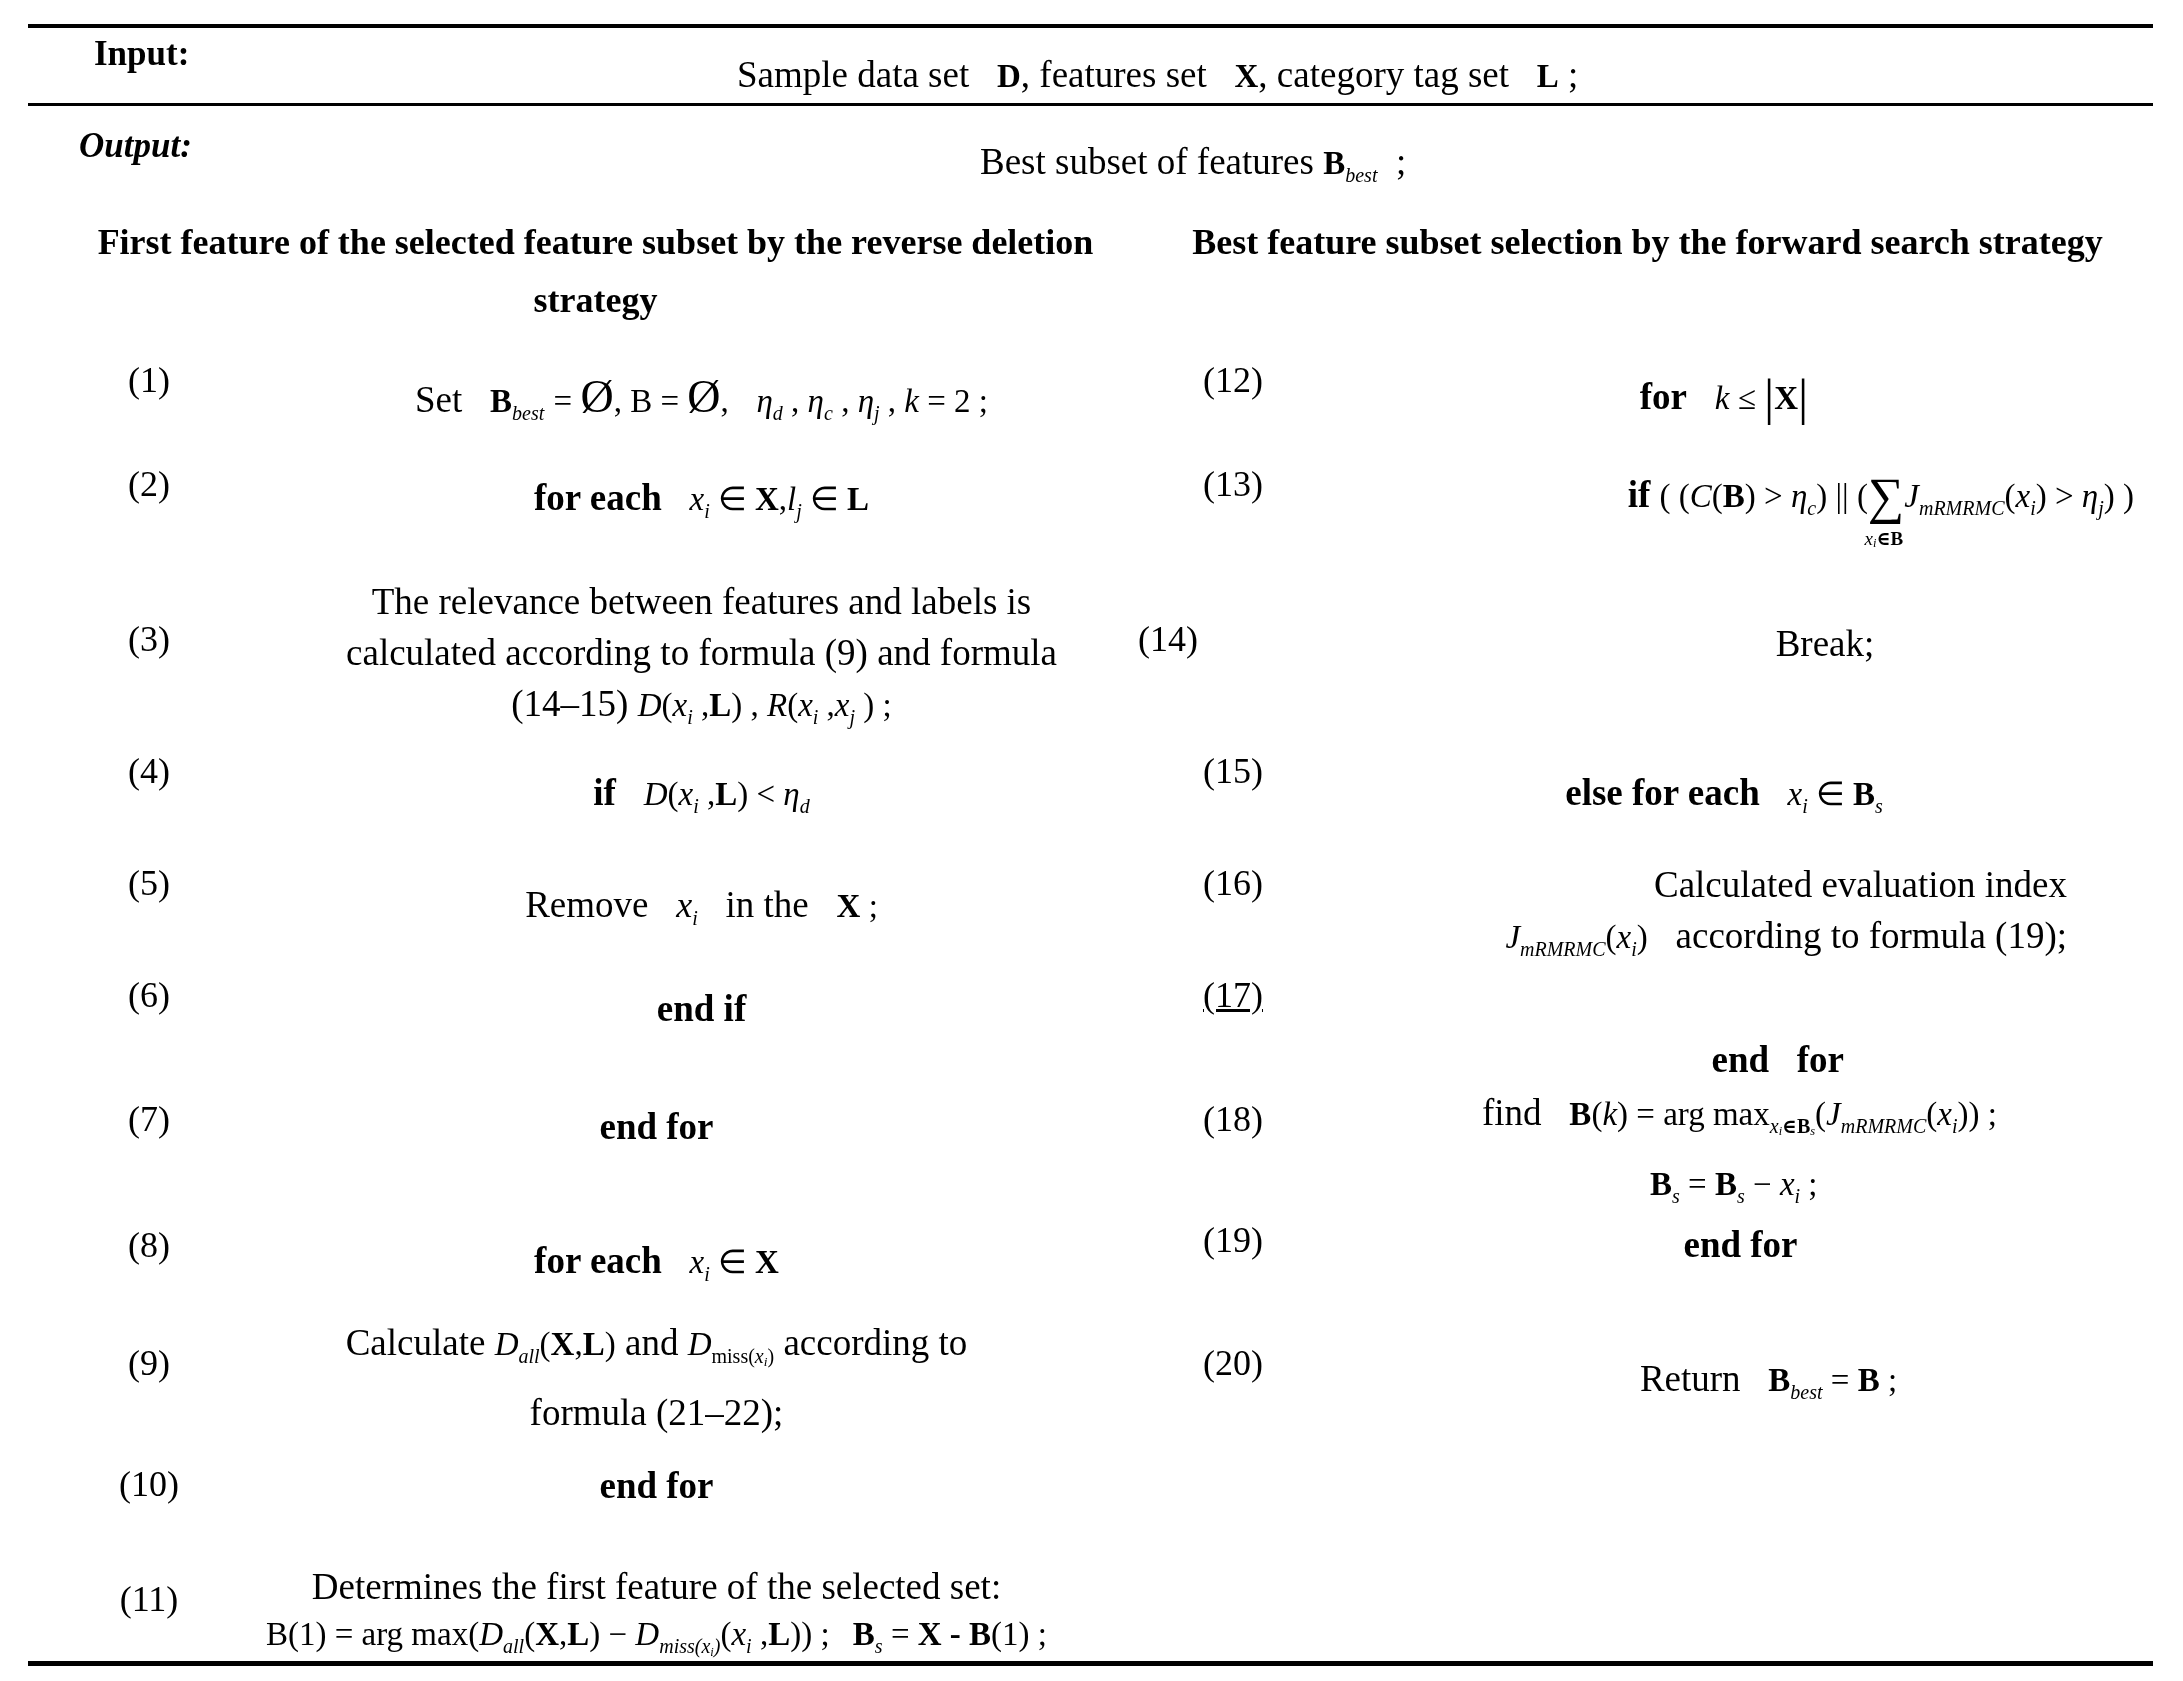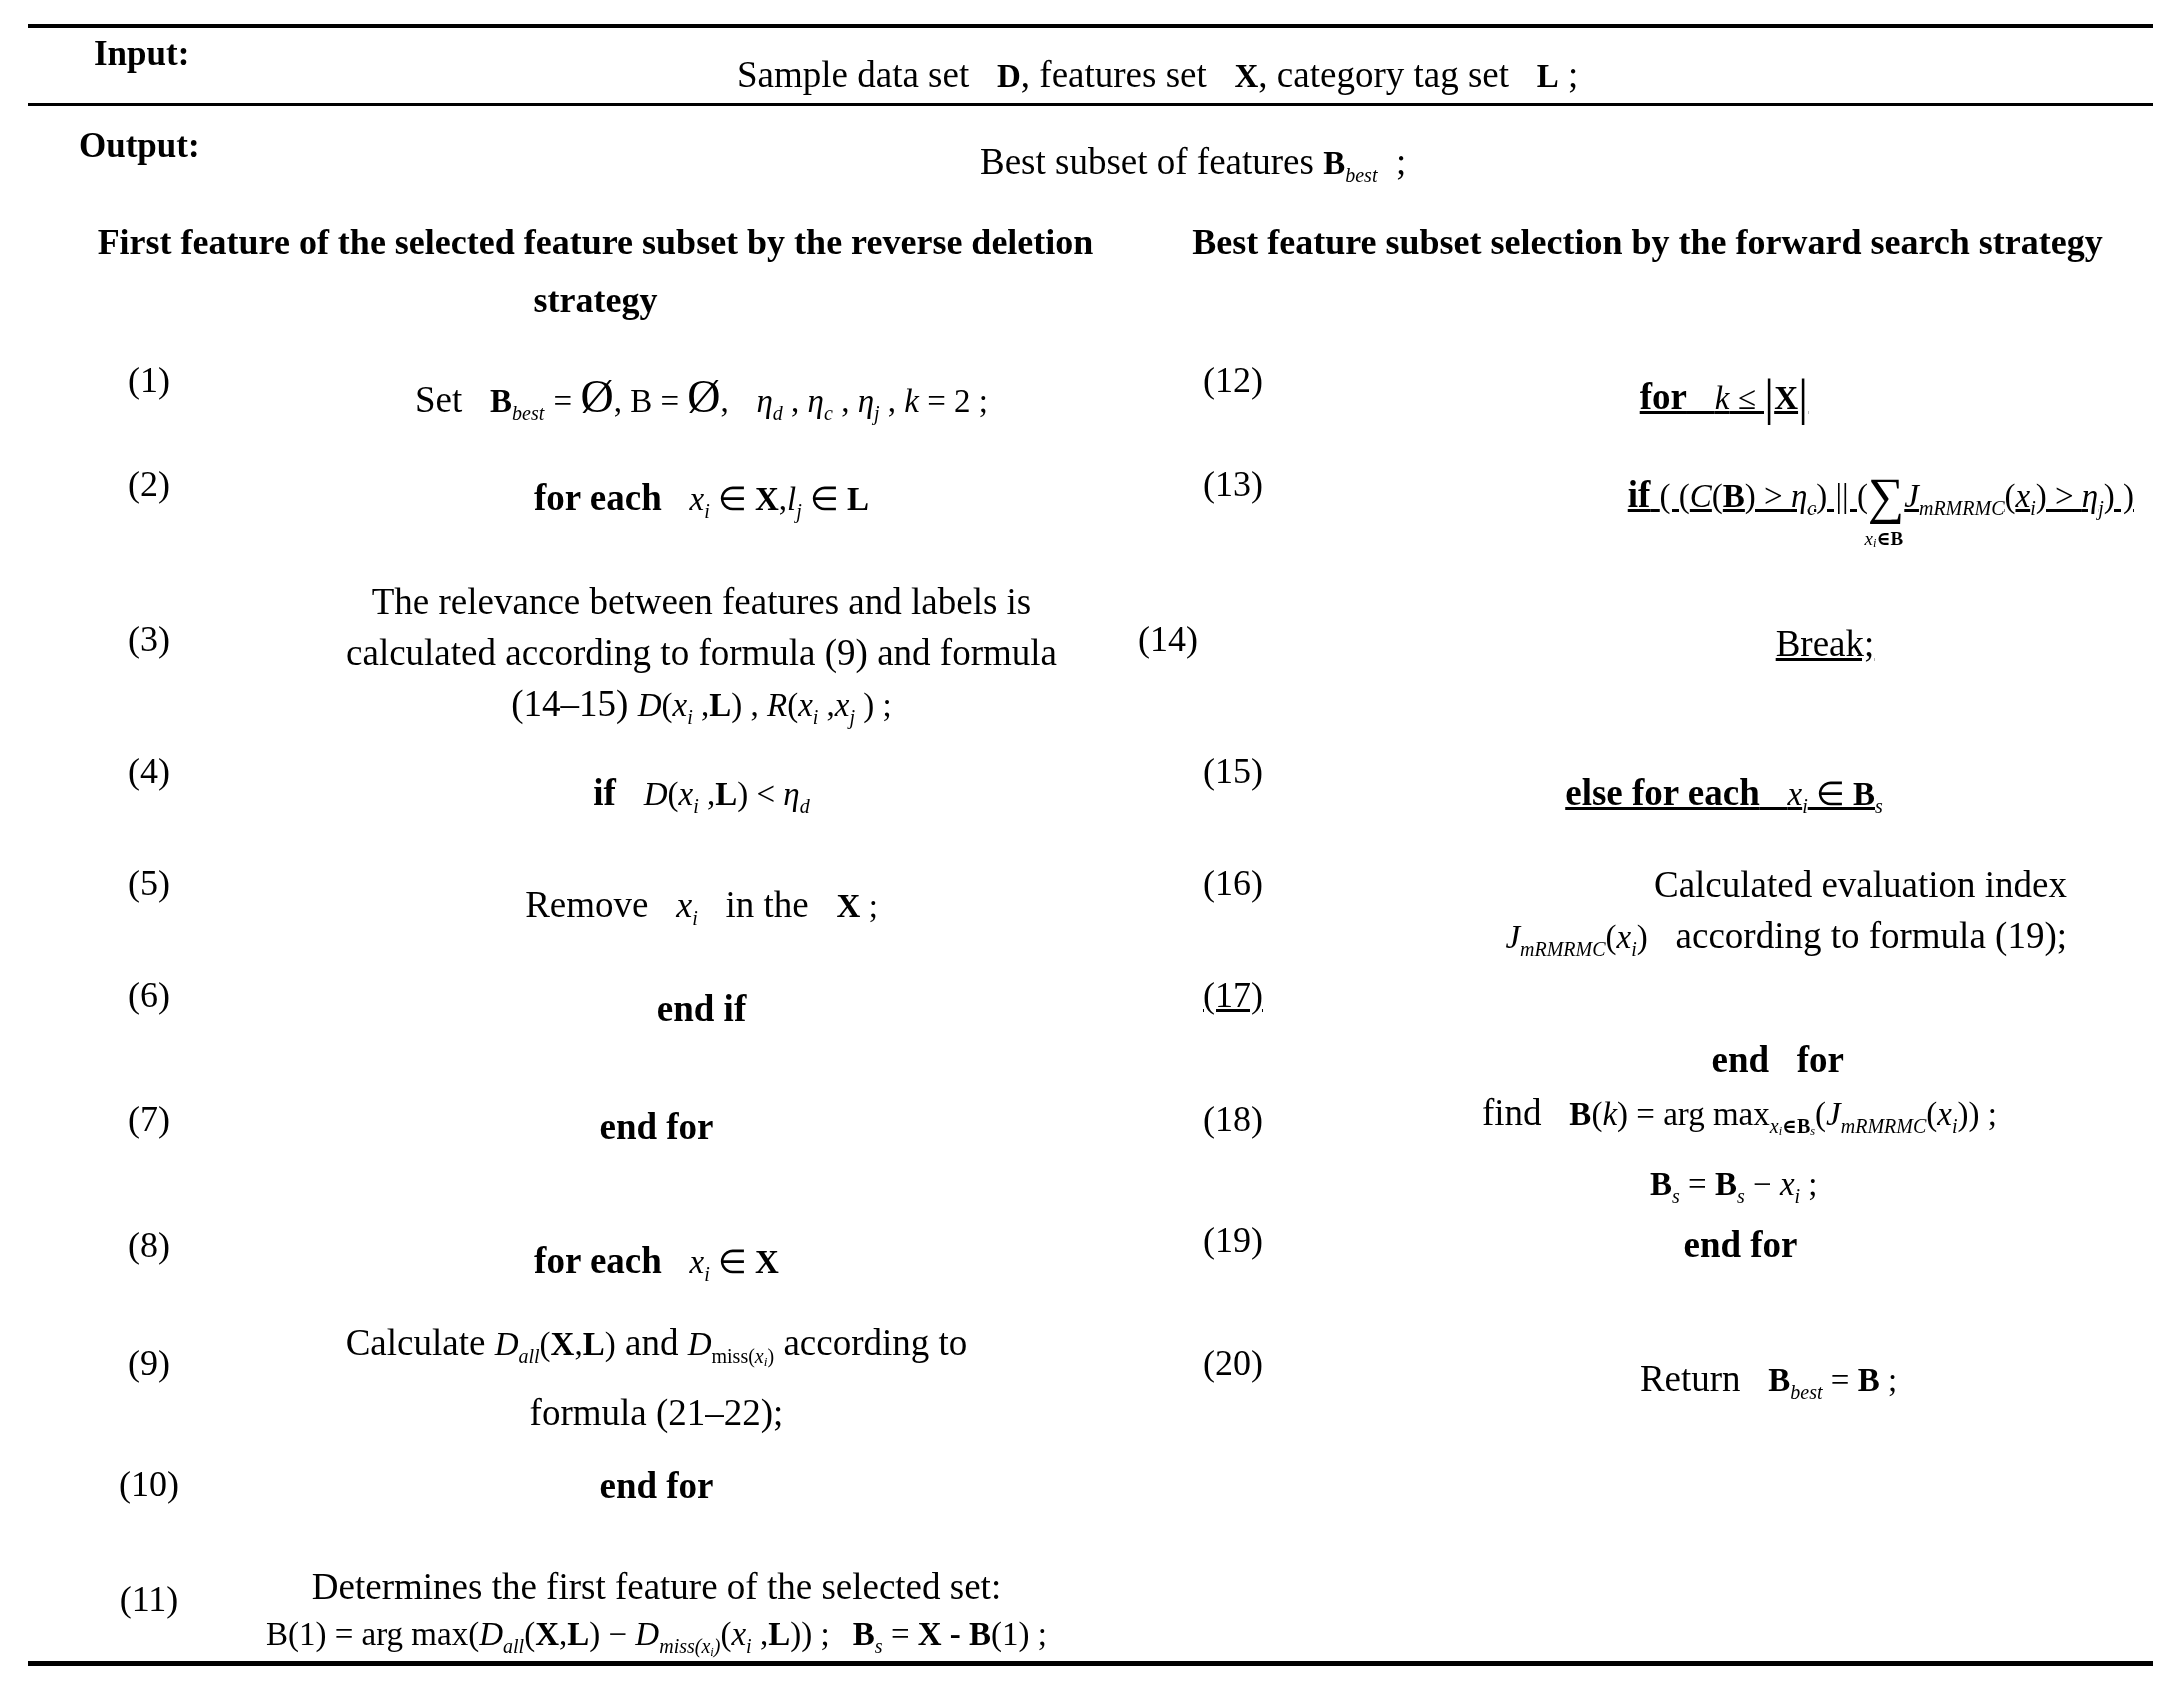--- a/index.html
+++ b/index.html
@@ -10,21 +10,21 @@
   .rule { position: absolute; left: 28px; width: 2125px; background: #000; }
   .rule.thick { height: 4.5px; }
   .rule.mid { height: 2.8px; }
   .abs { position: absolute; white-space: nowrap; }
   .lbl { font-size: 35px; font-weight: bold; }
   .txt { font-size: 37px; }
   .hdr { font-size: 36px; font-weight: bold; text-align: center; line-height: 58px; white-space: normal; }
   .num { font-size: 36px; width: 90px; text-align: center; }
   .cell { font-size: 37px; text-align: center; line-height: 51px; }
   .lc { left: 213px; width: 977px; }
-  .rc { left: 1292px; width: 842px; text-decoration: underline; }
+  .rc { left: 1292px; width: 842px; }
   .b { font-weight: bold; }
   .m { font-style: italic; font-family: "Liberation Serif", serif; font-size: 33px; }
   .mb { font-weight: bold; font-family: "Liberation Serif", serif; font-size: 33px; font-style: normal; }
   .mr { font-family: "Liberation Serif", serif; font-size: 33px; }
   sub { font-size: 20px; font-style: italic; vertical-align: -7.9px; }
   .big { font-size: 46px; }
   .sum { font-size: 51px; vertical-align: -5.6px; }
   .under { display: inline-block; position: relative; }
   .under .lim { position: absolute; left: -3.4px; top: 44px; font-size: 19px; font-style: italic; }
   .bar { font-size: 51px; vertical-align: -4.5px; }
@@ -37,21 +37,21 @@
 <div class="rule thick" style="top:1661px;"></div>
 
 <div class="abs lbl" style="left:94px; top:34px;">Input:</div>
 <div class="abs txt" style="left:737px; top:53px;">
   <span>Sample data set</span>&nbsp;&nbsp;
   <span class="mb">D</span><span>, features set</span>&nbsp;&nbsp;
   <span class="mb">X</span><span>, category tag set</span>&nbsp;&nbsp;
   <span class="mb">L</span>&nbsp;<span>;</span>
 </div>
 
-<div class="abs lbl" style="left:79px; top:126px;">Output:</div>
+<div class="abs lbl" style="left:79px; top:126px;font-style:italic;">Output:</div>
 <div class="abs txt" style="left:980px; top:140px;">
   <span>Best subset of features</span>
   <span class="mb">B</span><sub>best</sub>&nbsp;&nbsp;<span>;</span>
 </div>
 
 <div class="abs hdr" style="left:79px; top:213px; width:1033px;">First feature of the selected feature subset by the reverse deletion strategy</div>
 <div class="abs hdr" style="left:1190px; top:213px; width:915px;">Best feature subset selection by the forward search strategy</div>
 
 <div class="abs num" style="left:104px; top:359px;">(1)</div>
 <div class="abs cell lc" style="top:371px;">

